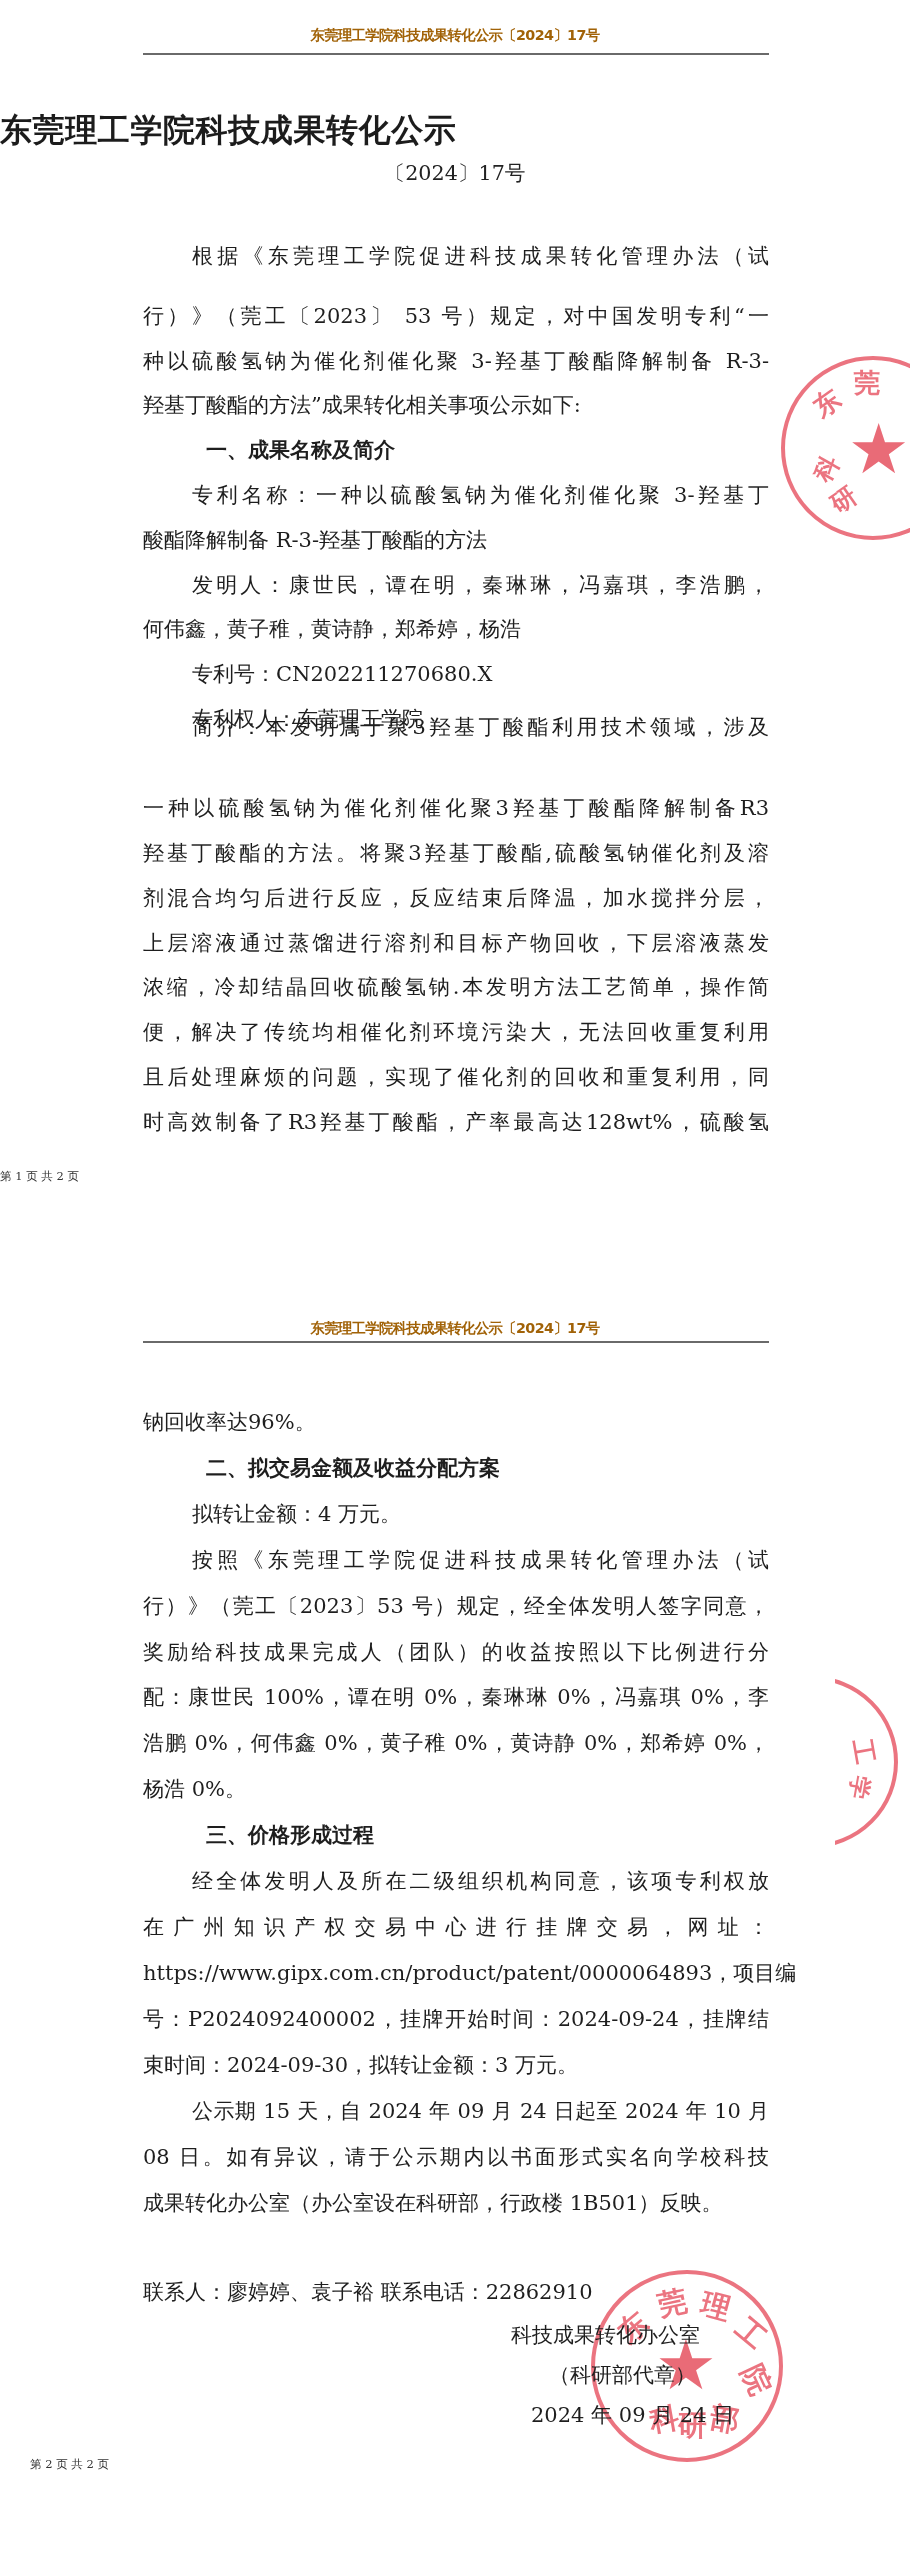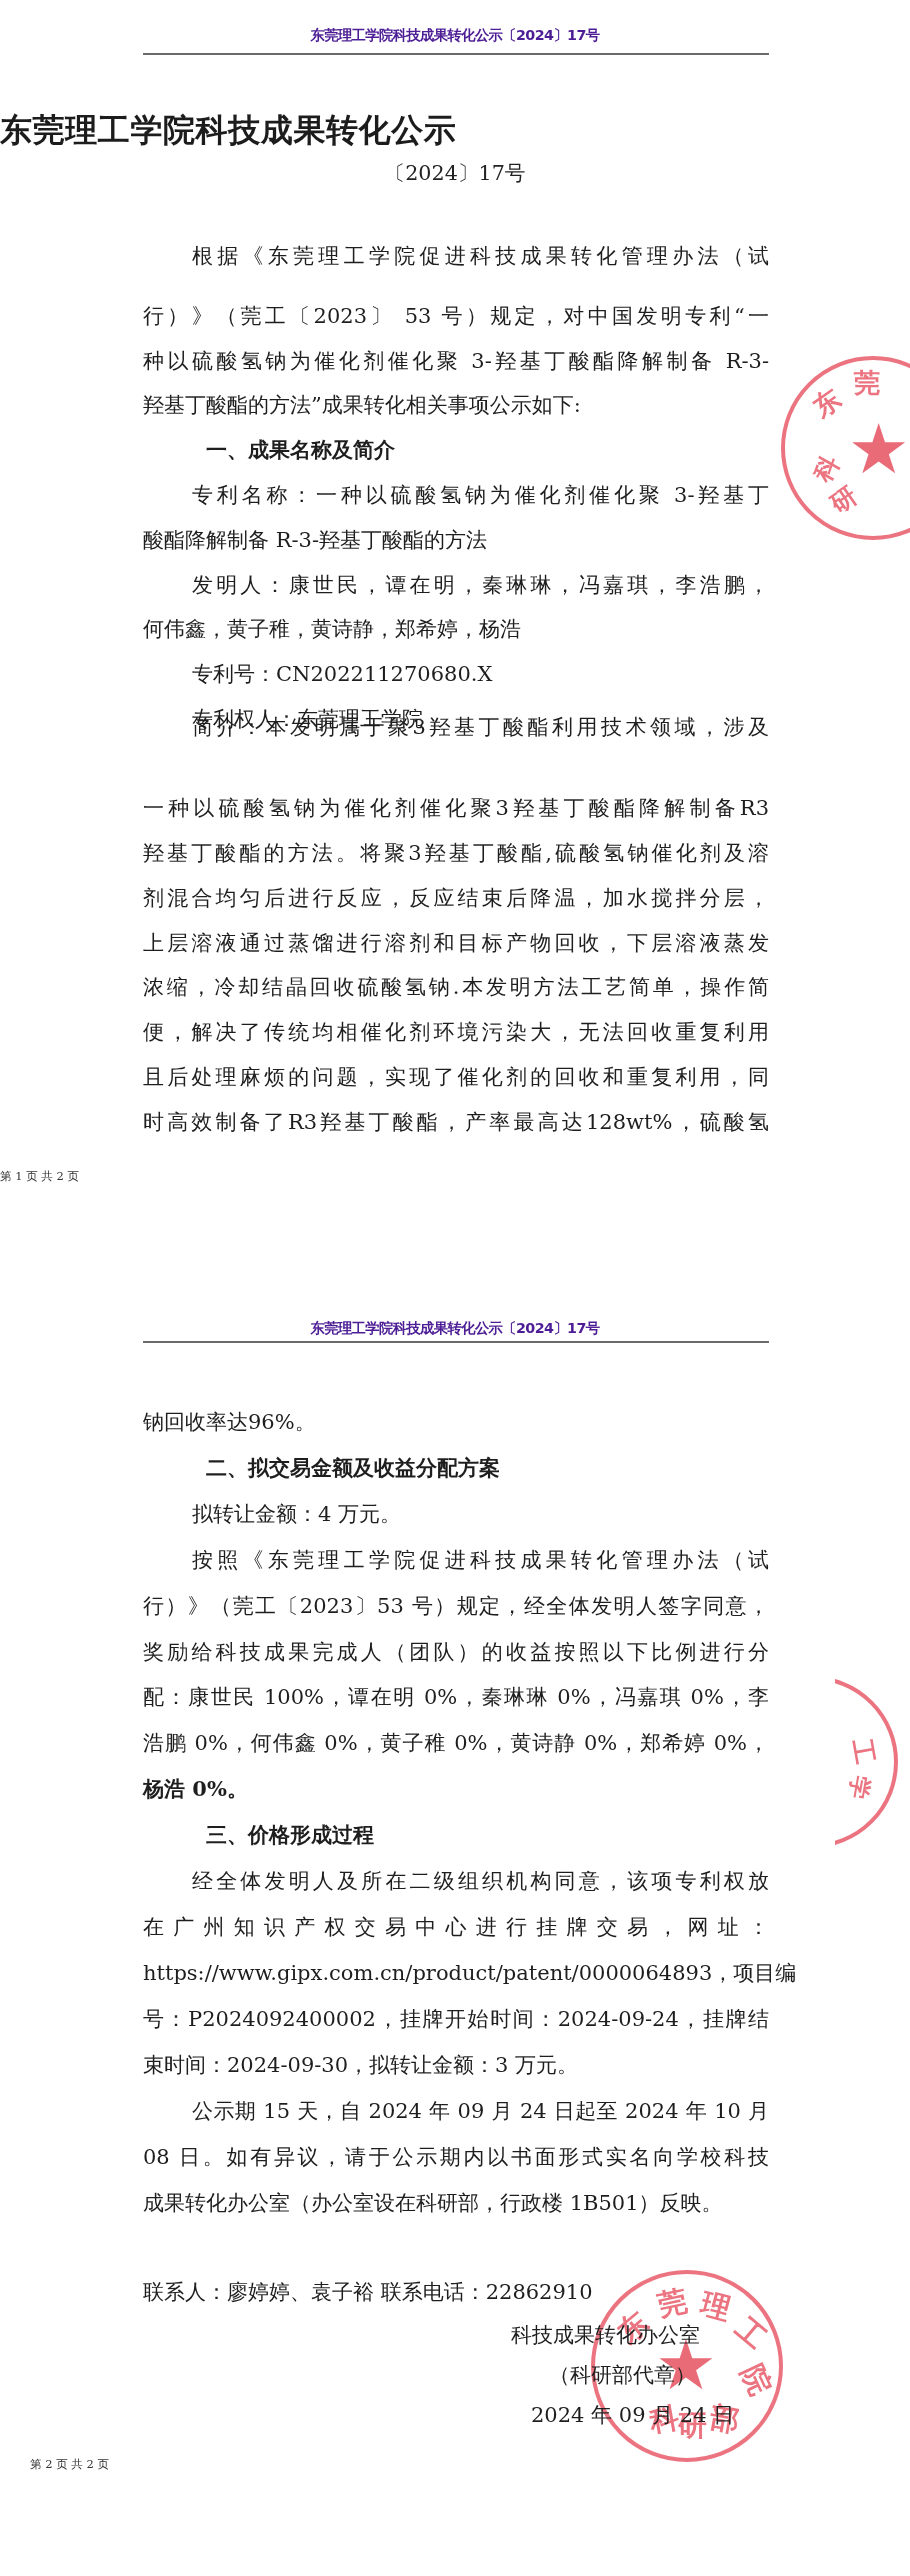--- a/index.html
+++ b/index.html
@@ -1,20 +1,20 @@
 <!DOCTYPE html>
 <html style="font-size:9.2px"><head>
 <meta charset="utf-8">
 <style>
   html, body { margin: 0; padding: 0; background: #ffffff; }
   body { width: 910px; height: 2576px; position: relative; overflow: hidden;
          font-family: "DejaVu Serif", "Liberation Serif", serif; color: #1e1e1e; }
   .abs { position: absolute; white-space: nowrap; }
   .running-header { font-family: "DejaVu Sans", "Liberation Sans", sans-serif; font-weight: bold;
-                    font-size: 14.3px; letter-spacing: -0.6px; color: #4c1d95; left: 0; width: 910px; text-align: center; }
+                    font-size: 14.3px; letter-spacing: -0.6px; color: #a16207; left: 0; width: 910px; text-align: center; }
   .rule { position: absolute; left: 143px; width: 626px; height: 1.7px; background: #6a6a6a; }
   .doc-title { font-family: "DejaVu Sans", "Liberation Sans", sans-serif; font-weight: bold;
                font-size: 32px; left: 0; width: 910px; text-align: left; letter-spacing: 0.6px; color: #1c1c1c; }
   .doc-number { font-size: 20.7px; left: 0; width: 910px; text-align: center; color: #222; }
   .line { font-size: 21px; left: 143px; width: 626px; text-align: justify; text-align-last: justify; }
   .line.last { text-align-last: left; }
   .line.indent { left: 192px; width: 577px; }
   .heading { font-family: "DejaVu Sans", "Liberation Sans", sans-serif; font-weight: bold;
              font-size: 21px; left: 192px; margin-left: 14px; }
   .footer { font-size: 11.5px; left: 0; width: 910px; text-align: left; color: #333; }
@@ -78,21 +78,21 @@
   <div class="abs line last" style="top:1408px;">钠回收率达96%。</div>
 
   <div class="abs heading" style="top:1454px;">二、拟交易金额及收益分配方案</div>
   <div class="abs line indent last" style="top:1500px;">拟转让金额：4 万元。</div>
 
   <div class="abs line indent" style="top:1546px;">按照《东莞理工学院促进科技成果转化管理办法（试</div>
   <div class="abs line" style="top:1592px;">行）》（莞工〔2023〕53 号）规定，经全体发明人签字同意，</div>
   <div class="abs line" style="top:1638px;">奖励给科技成果完成人（团队）的收益按照以下比例进行分</div>
   <div class="abs line" style="top:1683px;">配：康世民 100%，谭在明 0%，秦琳琳 0%，冯嘉琪 0%，李</div>
   <div class="abs line" style="top:1729px;">浩鹏 0%，何伟鑫 0%，黄子稚 0%，黄诗静 0%，郑希婷 0%，</div>
-  <div class="abs line last" style="top:1775px;font-weight:bold;">杨浩 0%。</div>
+  <div class="abs line last" style="top:1775px;">杨浩 0%。</div>
 
   <div class="abs heading" style="top:1821px;">三、价格形成过程</div>
   <div class="abs line indent" style="top:1867px;">经全体发明人及所在二级组织机构同意，该项专利权放</div>
   <div class="abs line" style="top:1913px;">在广州知识产权交易中心进行挂牌交易，网址：</div>
   <div class="abs line" style="top:1959px;">https://www.gipx.com.cn/product/patent/0000064893，项目编</div>
   <div class="abs line" style="top:2005px;">号：P2024092400002，挂牌开始时间：2024-09-24，挂牌结</div>
   <div class="abs line last" style="top:2051px;">束时间：2024-09-30，拟转让金额：3 万元。</div>
 
   <div class="abs line indent" style="top:2097px;">公示期 15 天，自 2024 年 09 月 24 日起至 2024 年 10 月</div>
   <div class="abs line" style="top:2143px;">08 日。如有异议，请于公示期内以书面形式实名向学校科技</div>

